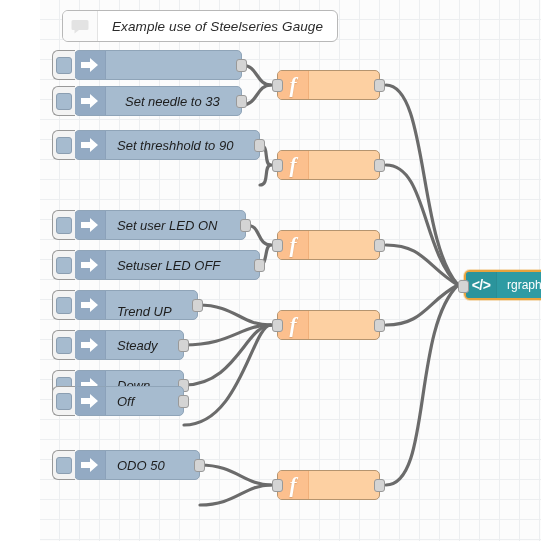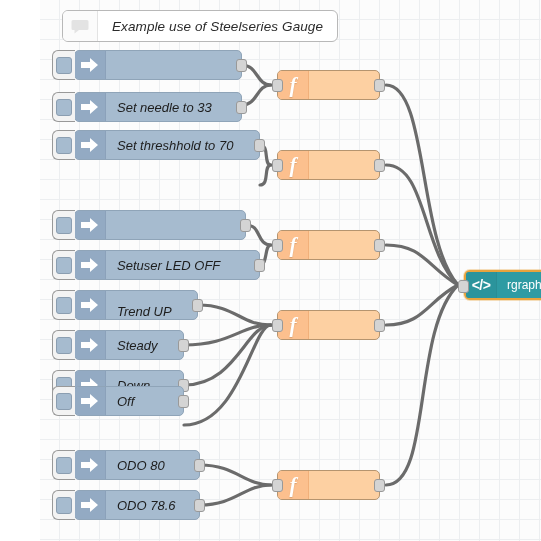--- a/index.html
+++ b/index.html
@@ -209,21 +209,21 @@
         <div class="inject-btn-inner"></div>
       </div>
     <div class="inject-icon-band">
       <svg class="arrow-svg" width="20" height="16" viewBox="0 0 20 16" xmlns="http://www.w3.org/2000/svg">
           <path d="M1,5 h9 v-4 l8,7 -8,7 v-4 h-9 z" fill="#fff"></path>
         </svg>
     </div>
     <div class="port out"></div>
   </div>
 
-  <div class="node inject-node" style="left:34px;top:92px;width:168px;">
+  <div class="node inject-node" style="left:34px;top:86px;width:168px;gap:8px;">
     <div class="inject-btn">
         <div class="inject-btn-inner"></div>
       </div>
     <div class="inject-icon-band">
       <svg class="arrow-svg" width="20" height="16" viewBox="0 0 20 16" xmlns="http://www.w3.org/2000/svg">
           <path d="M1,5 h9 v-4 l8,7 -8,7 v-4 h-9 z" fill="#fff"></path>
         </svg>
     </div>
     <span class="inject-label">Set needle to 33</span>
     <div class="port out"></div>
@@ -231,34 +231,35 @@
 
   <div class="node inject-node" style="left:34px;top:130px;width:186px;">
     <div class="inject-btn">
         <div class="inject-btn-inner"></div>
       </div>
     <div class="inject-icon-band">
       <svg class="arrow-svg" width="20" height="16" viewBox="0 0 20 16" xmlns="http://www.w3.org/2000/svg">
           <path d="M1,5 h9 v-4 l8,7 -8,7 v-4 h-9 z" fill="#fff"></path>
         </svg>
     </div>
-    <span class="inject-label">Set threshhold to 70</span>
+    <span class="inject-label">Set threshhold to 90</span>
     <div class="port out"></div>
   </div>
 
 
   <div class="node inject-node" style="left:34px;top:210px;width:172px;">
     <div class="inject-btn">
         <div class="inject-btn-inner"></div>
       </div>
     <div class="inject-icon-band">
       <svg class="arrow-svg" width="20" height="16" viewBox="0 0 20 16" xmlns="http://www.w3.org/2000/svg">
           <path d="M1,5 h9 v-4 l8,7 -8,7 v-4 h-9 z" fill="#fff"></path>
         </svg>
     </div>
+    <span class="inject-label">Set user LED ON</span>
     <div class="port out"></div>
   </div>
 
   <div class="node inject-node" style="left:34px;top:250px;width:186px;">
     <div class="inject-btn">
         <div class="inject-btn-inner"></div>
       </div>
     <div class="inject-icon-band">
       <svg class="arrow-svg" width="20" height="16" viewBox="0 0 20 16" xmlns="http://www.w3.org/2000/svg">
           <path d="M1,5 h9 v-4 l8,7 -8,7 v-4 h-9 z" fill="#fff"></path>
@@ -322,36 +323,24 @@
 
   <div class="node inject-node" style="left:34px;top:450px;width:126px;">
     <div class="inject-btn">
         <div class="inject-btn-inner"></div>
       </div>
     <div class="inject-icon-band">
       <svg class="arrow-svg" width="20" height="16" viewBox="0 0 20 16" xmlns="http://www.w3.org/2000/svg">
           <path d="M1,5 h9 v-4 l8,7 -8,7 v-4 h-9 z" fill="#fff"></path>
         </svg>
     </div>
-    <span class="inject-label">ODO 80</span>
-    <div class="port out"></div>
-  </div>
-
-  <div class="node inject-node" style="left:34px;top:490px;width:126px;">
-    <div class="inject-btn">
-        <div class="inject-btn-inner"></div>
-      </div>
-    <div class="inject-icon-band">
-      <svg class="arrow-svg" width="20" height="16" viewBox="0 0 20 16" xmlns="http://www.w3.org/2000/svg">
-          <path d="M1,5 h9 v-4 l8,7 -8,7 v-4 h-9 z" fill="#fff"></path>
-        </svg>
-    </div>
-    <span class="inject-label">ODO 78.6</span>
-    <div class="port out"></div>
-  </div>
+    <span class="inject-label">ODO 50</span>
+    <div class="port out"></div>
+  </div>
+
 
   <div class="node function-node" style="left:237px;top:70px;">
     <div class="port in"></div>
     <div class="fn-icon-band">
       <span class="fn-glyph">f</span>
     </div>
     <span class="inject-label"></span>
     <div class="port out"></div>
   </div>
 

